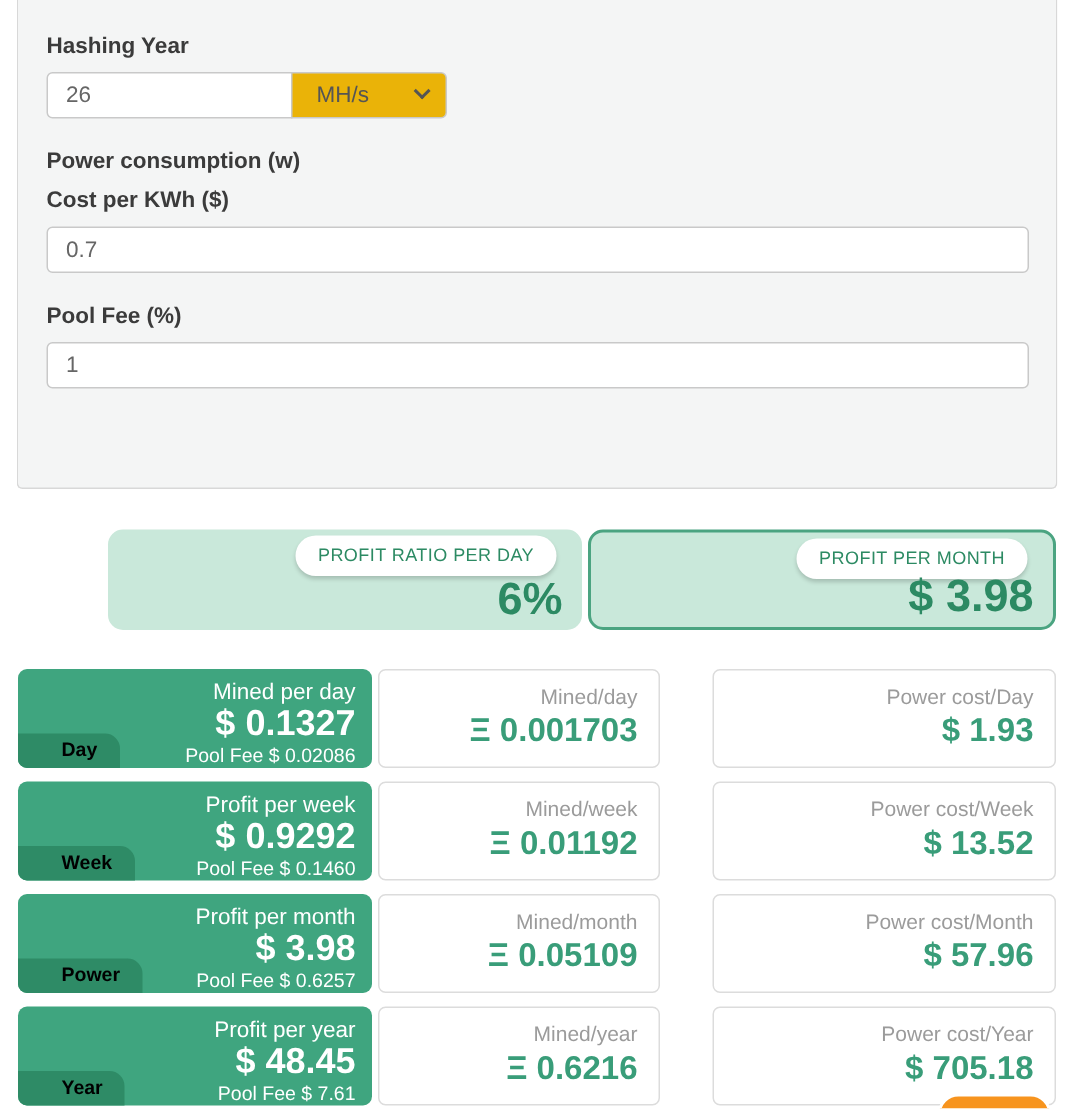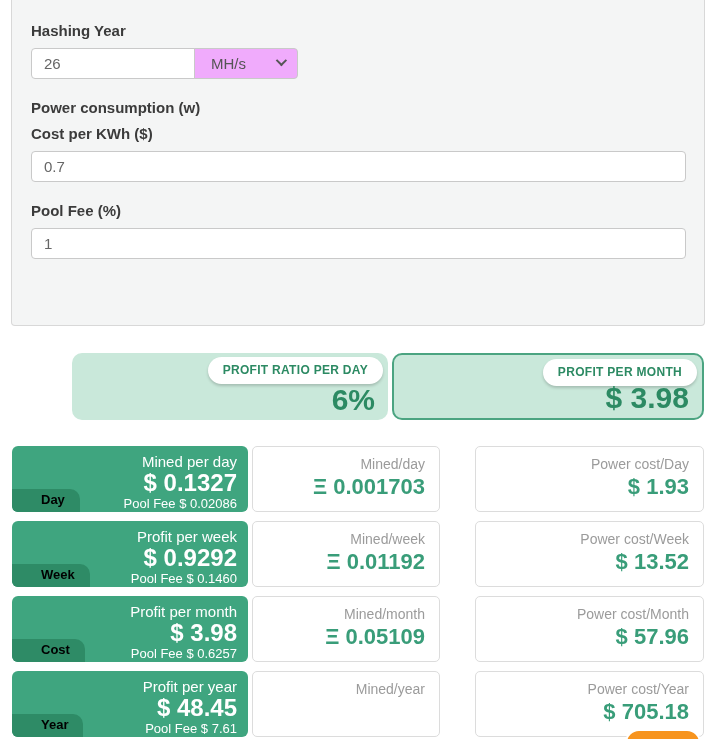--- a/index.html
+++ b/index.html
@@ -11,31 +11,31 @@
   .form-panel { position:absolute; left:11px; top:-8px; width:694px; height:334px;
     background:#f4f5f5; border:1px solid #d8d8d8; border-top:none; border-radius:0 0 4px 4px;
     padding:30px 18px 0 19px; }
   .field-label { display:block; font-size:15px; font-weight:bold; color:#3b3b3b; margin-bottom:9px; }
   .text-input { display:block; width:100%; height:31px; border:1px solid #c9c9c9; border-radius:4px;
     background:#fff; color:#666; font-size:15px; padding:0 12px; margin-bottom:20px; outline:none;
     font-family:"Liberation Sans","DejaVu Sans",sans-serif; }
   .input-group { display:flex; margin-bottom:20px; }
   .input-group .text-input { width:164px; margin:0; border-radius:4px 0 0 4px; }
   .unit-select { display:flex; align-items:center; justify-content:space-between; width:104px; height:31px;
-    background:#f0abfc; border:1px solid #c9c9c9; margin-left:-1px; border-radius:0 4px 4px 0;
+    background:#eab308; border:1px solid #c9c9c9; margin-left:-1px; border-radius:0 4px 4px 0;
     color:#555; font-size:15px; padding:0 13px 0 16px; cursor:pointer; }
   .chevron { width:8px; height:8px; border-right:2px solid #555; border-bottom:2px solid #555;
     transform:rotate(45deg) translateY(-2px); margin-top:-3px; }
 
   
   .summary-card { position:absolute; top:353px; height:67px; background:#c9e8da; border-radius:10px; }
   .summary-card.first { left:72px; width:316px; }
   .summary-card.highlight { left:392px; width:312px; border:2px solid #4ba481; }
-  .summary-badge { position:absolute; top:4px; right:5px; background:#fff; border-radius:15px;
-    padding:6px 15px 7px; color:#2c8a63; font-weight:bold; font-size:12px; letter-spacing:.3px;
+  .summary-badge { position:absolute; top:4px; right:17px; background:#fff; border-radius:15px;
+    padding:6px 15px 7px; color:#2c8a63; font-weight:normal; font-size:12px; letter-spacing:.3px;
     box-shadow:0 2px 3px rgba(0,0,0,.18); white-space:nowrap; }
   .summary-value { position:absolute; right:13px; bottom:3px; color:#2c8a63; font-weight:bold; font-size:30px; }
 
   
   .green-card { position:absolute; left:12px; width:236px; height:66px; background:#3fa57f;
     border-radius:6px; color:#fff; text-align:right; padding:7px 11px 0 0; }
   .p-label { font-size:15px; line-height:17px; }
   .p-value { font-size:24px; font-weight:bold; line-height:26px; }
   .p-fee  { font-size:13px; line-height:15px; }
   .period-tab { position:absolute; left:0; bottom:0; background:#2e8b66; color:#000000; font-weight:bold;
@@ -122,41 +122,42 @@
       <div class="w-label">Power cost/Week</div>
       <div class="w-value">$ 13.52</div>
     </div>
   </div>
 
   <div class="row-2">
     <div class="green-card row-item">
       <div class="p-label">Profit per month</div>
       <div class="p-value">$ 3.98</div>
       <div class="p-fee">Pool Fee $ 0.6257</div>
-      <span class="period-tab">Cost</span>
+      <span class="period-tab">Power</span>
     </div>
     <div class="white-card mined row-item">
       <div class="w-label">Mined/month</div>
       <div class="w-value">Ξ 0.05109</div>
     </div>
     <div class="white-card power row-item">
       <div class="w-label">Power cost/Month</div>
       <div class="w-value">$ 57.96</div>
     </div>
   </div>
 
   <div class="row-3">
     <div class="green-card row-item">
       <div class="p-label">Profit per year</div>
       <div class="p-value">$ 48.45</div>
       <div class="p-fee">Pool Fee $ 7.61</div>
       <span class="period-tab">Year</span>
     </div>
     <div class="white-card mined row-item">
       <div class="w-label">Mined/year</div>
+      <div class="w-value">Ξ 0.6216</div>
     </div>
     <div class="white-card power row-item">
       <div class="w-label">Power cost/Year</div>
       <div class="w-value">$ 705.18</div>
     </div>
   </div>
 
   <div class="orange-button"></div>
 
 </div>

